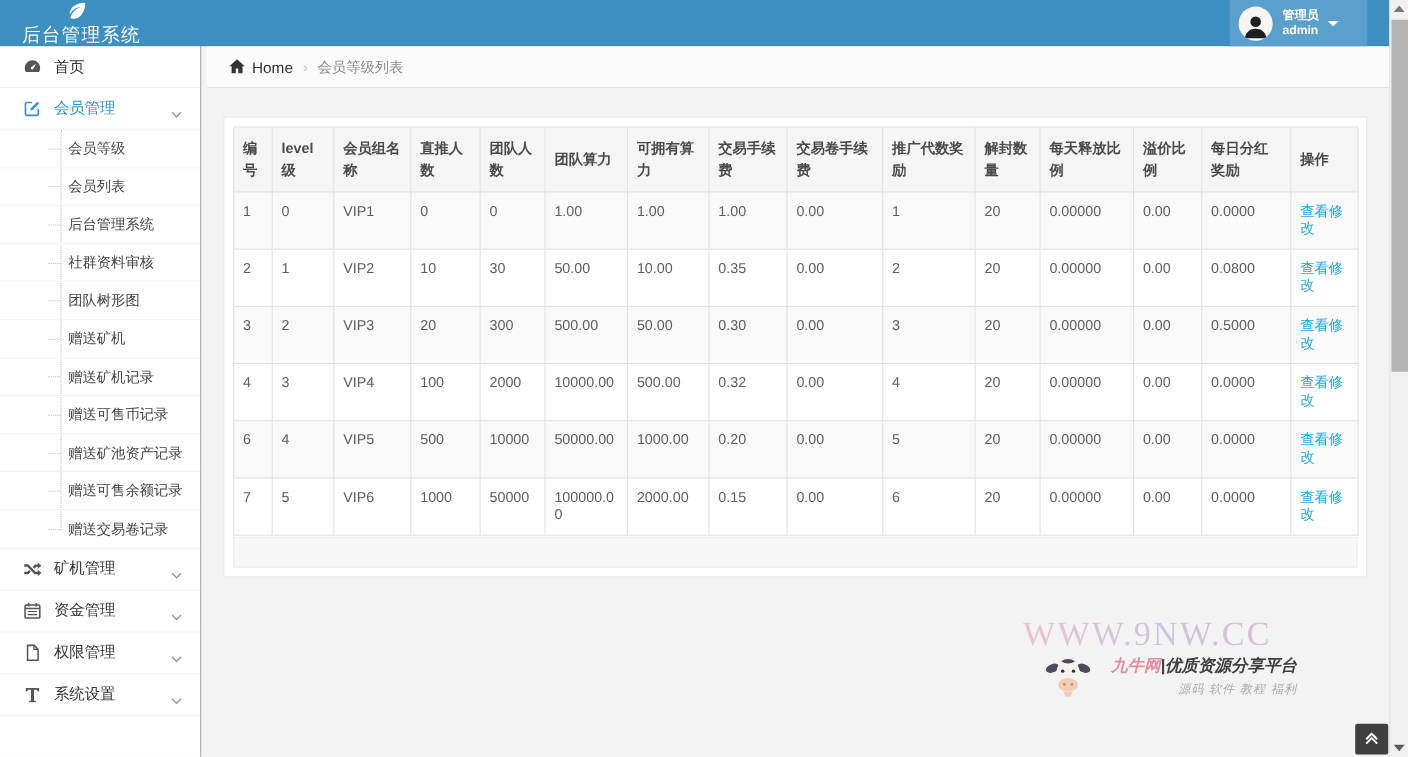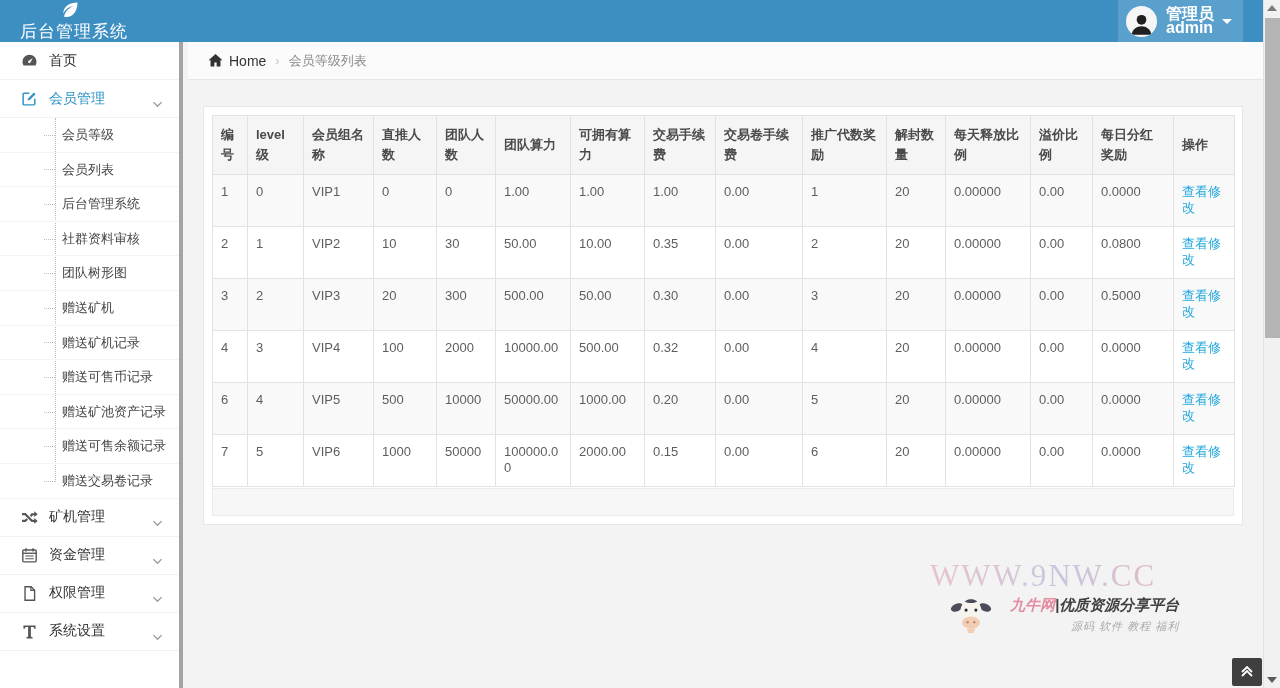--- a/index.html
+++ b/index.html
@@ -5,32 +5,32 @@
   * { margin:0; padding:0; box-sizing:border-box; }
   html,body { width:1280px; height:688px; overflow:hidden; font-family:"Liberation Sans",sans-serif; background:#f3f3f4; }
 
   
   #header { position:absolute; left:0; top:0; width:1280px; height:42px; background:#3d8fc2; z-index:5; }
   .logo { position:absolute; left:20px; top:0; height:42px; display:flex; align-items:center; color:#fff;flex-direction:column; }
   .logo .leaf { margin-right:9px; display:flex; }
   .logo .title { font-size:17px; letter-spacing:1px; }
   .userbox { position:absolute; right:37px; top:0; height:42px; width:125px; background:#5aa0cd; display:flex; align-items:center; padding-left:8px; color:#fff; cursor:pointer; }
   .avatar { width:31px; height:31px; border-radius:50%; background:#f5f5f5; display:flex; align-items:flex-end; justify-content:center; overflow:hidden; }
-  .u-meta { margin-left:9px; font-size:16px; font-weight:bold; line-height:14px; }
+  .u-meta { margin-left:9px; font-size:11px; font-weight:bold; line-height:14px; }
   .caret { width:0; height:0; border-left:5px solid transparent; border-right:5px solid transparent; border-top:5px solid #fff; margin-left:8px; }
 
   
   #scrollbar { position:absolute; right:0; top:0; width:17px; height:688px; background:#f1f1f1; z-index:9; border-left:1px solid #e2e2e2; }
   .sb-thumb { position:absolute; left:1px; top:18px; width:15px; height:320px; background:#b4b4b4; }
   .sb-up, .sb-dn { position:absolute; left:3px; width:0; height:0; border-left:5px solid transparent; border-right:5px solid transparent; }
   .sb-up { top:5px; border-bottom:6px solid #7a7a7a; }
   .sb-dn { bottom:5px; border-top:6px solid #5a5a5a; }
 
   
-  #sidebar { position:absolute; left:0; top:42px; width:183px; height:646px; background:#fff; border-right:4px solid #a3a3a3; overflow:hidden; }
+  #sidebar { position:absolute; left:0; top:42px; width:183px; height:646px; background:#fff; border-right:1px solid #a3a3a3; overflow:hidden; }
   .side-item { position:relative; height:38px; display:flex; align-items:center; padding-left:20px; border-bottom:1px solid #f1f1f1; font-size:14px; color:#333; cursor:pointer; }
   .side-item .s-icon { width:18px; display:flex; justify-content:center; }
   .side-item .s-label { margin-left:11px; }
   .side-item .s-chev { position:absolute; right:16px; top:15px; }
   .side-item.active { color:#2d93c8; }
   .submenu { list-style:none; position:relative; }
   .submenu::before { content:""; position:absolute; left:55px; top:0; height:calc(100% - 17px); border-left:1px dotted #bdbdbd; }
   .submenu li { position:relative; height:34.6px; line-height:34.6px; padding-left:62px; font-size:13px; color:#454545; border-bottom:1px solid #f4f4f4; cursor:pointer; white-space:nowrap; }
   .submenu li::before { content:""; position:absolute; left:44px; top:50%; width:11px; border-top:1px dotted #bdbdbd; }
 

